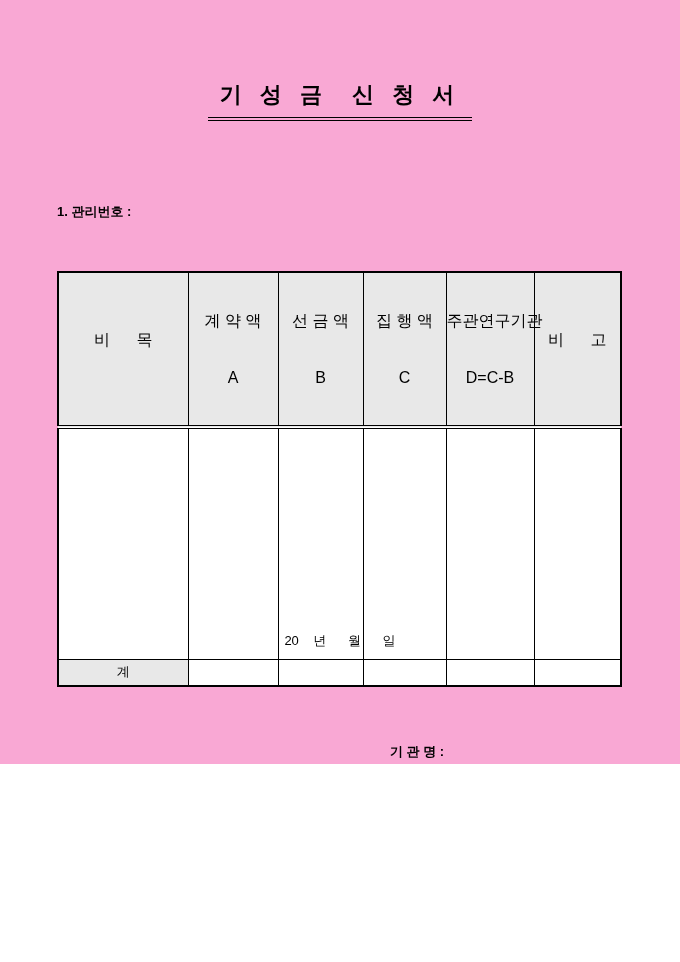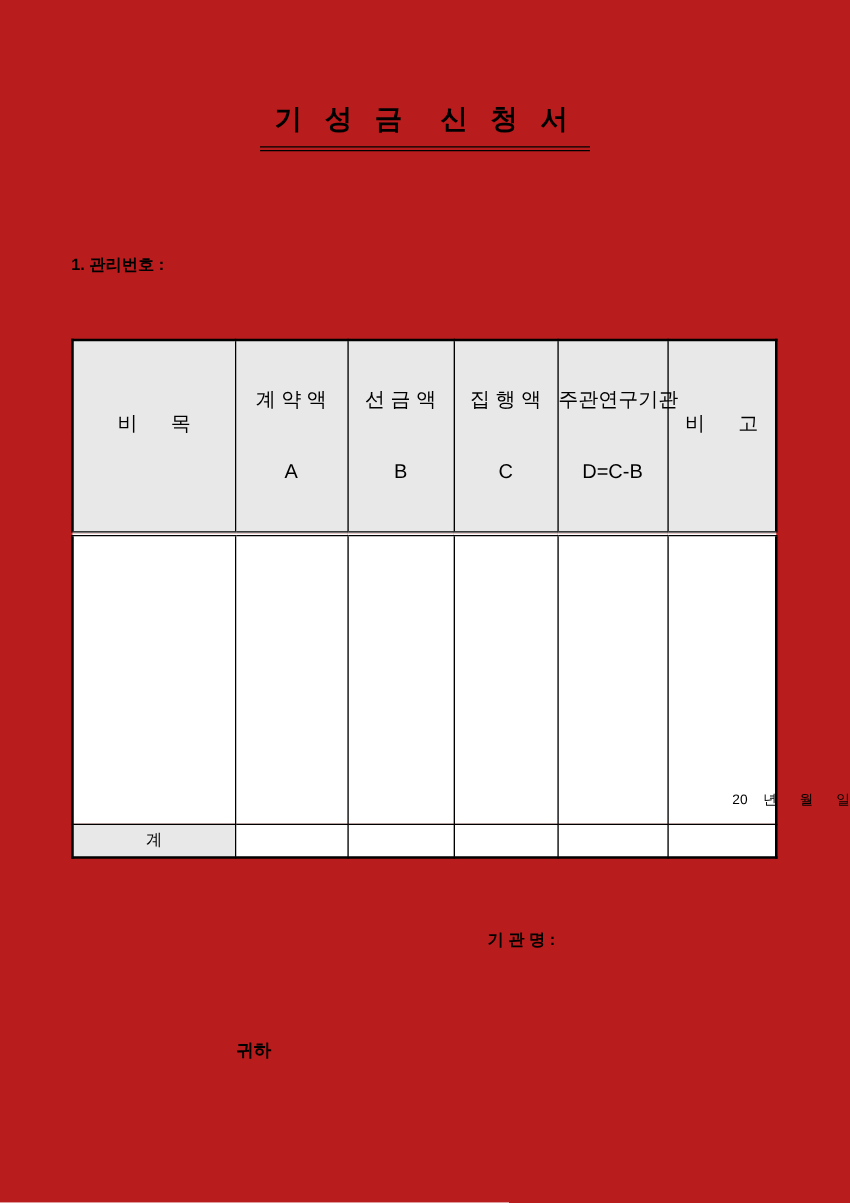--- a/index.html
+++ b/index.html
@@ -1,21 +1,21 @@
 <!DOCTYPE html>
 <html><head>
 <meta charset="utf-8">
 <style>
   * { box-sizing: border-box; }
   html, body { margin: 0; padding: 0; background: #ffffff; }
   .page {
     position: relative;
     width: 680px;
-    height: 962px;
-    background: #b91c1c;
+    height: 764px;
+    background: #f9a8d4;
     color: #000;
     font-family: "Liberation Sans", sans-serif;
     overflow: hidden;
   }
 
   
   .title-wrap {
     position: absolute;
     top: 80px;
     left: 0;
@@ -72,22 +72,22 @@
   tr.body-row td { height: 232px; background: #ffffff; }
   tr.total-row td { height: 27px; font-size: 13px; background: #ffffff; }
   tr.total-row td.total-cell { background: #e8e8e8; font-weight: normal; }
 
   
   .date-line {
     position: absolute;
     top: 632px;
     left: 0;
     width: 100%;
-    text-align: right;
-    font-size: 11px;
+    text-align: center;
+    font-size: 13px;
     white-space: pre;
   }
 
   
   .signature {
     position: absolute;
     top: 703px;
     left: 390px;
     width: 198px;
     font-size: 13px;

